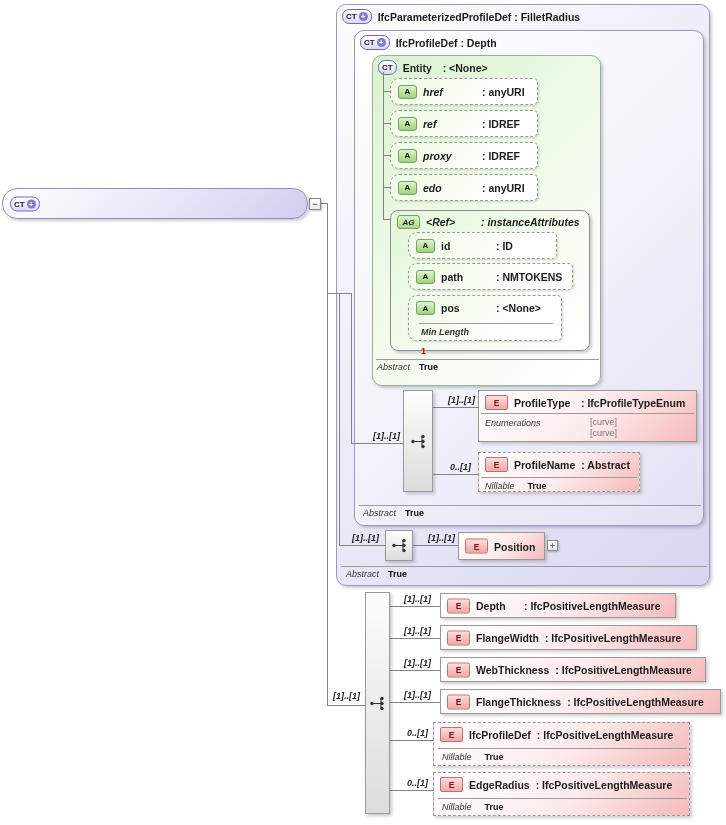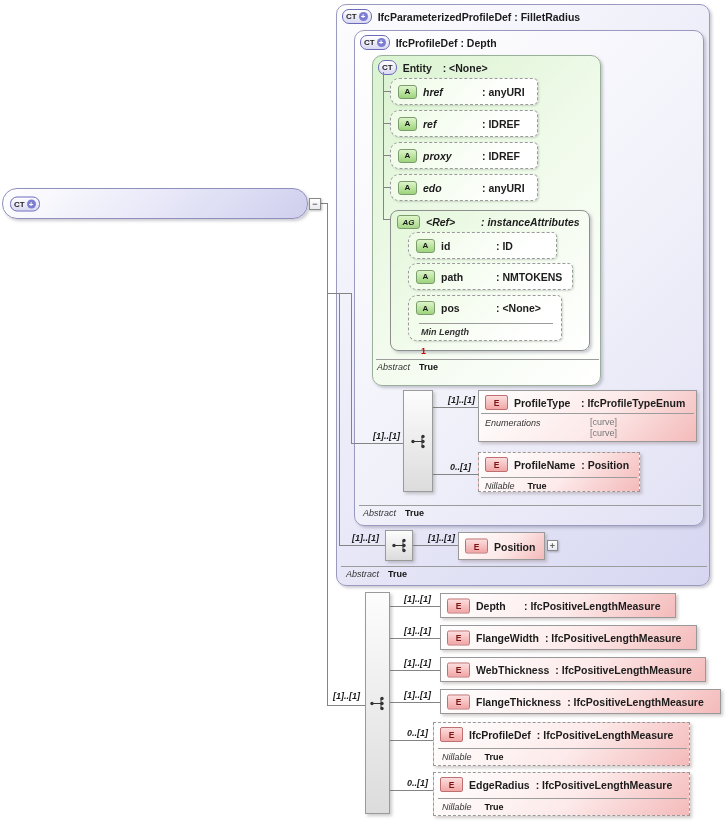--- a/index.html
+++ b/index.html
@@ -247,21 +247,21 @@
     <div class="enum-col" style="left:80px;top:26px;padding-left:31px;">
       <div>[curve]</div>
       <div>[curve]</div>
     </div>
   </div>
 
   <div class="elem-box optional" style="left:478px;top:452px;width:162px;height:40px;">
     <div class="elem-hdr">
       <span class="e-icon">E</span>
       <span class="ehdr-name">ProfileName</span>
-      <span>: Position</span>
+      <span>: Abstract</span>
     </div>
     <div class="sep" style="left:2px;top:24px;width:156px;"></div>
     <div class="facet" style="left:6px;top:28px;gap:13px;">
       <span class="facet-label">Nillable</span>
       <span class="facet-value">True</span>
     </div>
   </div>
 
   <div class="mult" style="left:352px;top:533px;">[1]..[1]</div>
   <div class="seq-box" style="left:385px;top:530px;width:28px;height:31px;">

